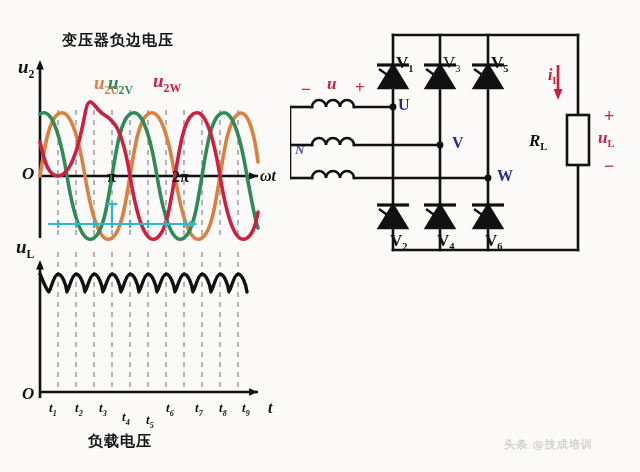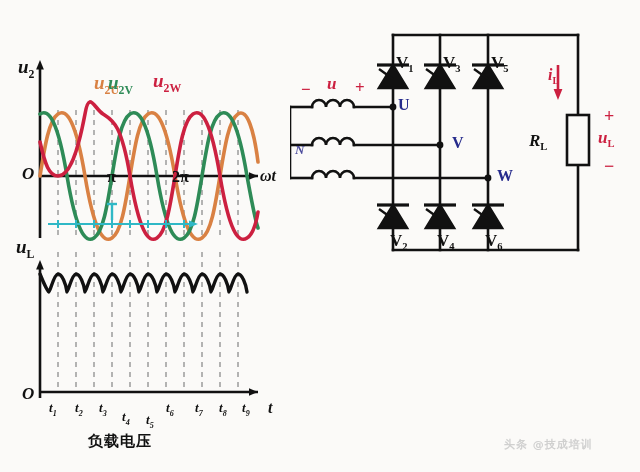--- a/index.html
+++ b/index.html
@@ -36,20 +36,21 @@
     font-size:11px;font-weight:700;color:#c9c9c9;
     opacity:.85;letter-spacing:1px;
   }
   svg{display:block;}
 </style>
 </head>
 <body>
 
 <div class="stage">
 
+  <div class="abs cn" style="left:62px;top:31px;font-size:15px;letter-spacing:1px;">变压器负边电压</div>
 
   <svg class="abs" style="left:18px;top:52px;" width="258" height="190" viewBox="0 0 258 190">
 
     <g>
       <line x1="22" y1="124" x2="240" y2="124" stroke="#111" stroke-width="2.4"></line>
       <polygon points="240,124 231,120.3 231,127.7" fill="#111"></polygon>
       <line x1="22" y1="186" x2="22" y2="14" stroke="#111" stroke-width="2.6"></line>
       <polygon points="22,8 18.1,17.5 25.9,17.5" fill="#111"></polygon>
     </g>
 
@@ -322,21 +323,21 @@
 
   <div class="abs ital" style="left:295px;top:142px;font-size:13px;font-weight:700;color:#4a4a9c;">N</div>
 
   <div class="abs lbl-blue" style="left:398px;top:96px;font-size:16px;font-weight:700;">U</div>
   <div class="abs lbl-blue" style="left:452px;top:134px;font-size:16px;font-weight:700;">V</div>
   <div class="abs lbl-blue" style="left:497px;top:167px;font-size:16px;font-weight:700;">W</div>
 
   <div class="abs lbl-dark" style="left:396px;top:53px;font-size:17px;font-weight:700;">
     <span>V</span><span class="sub">1</span>
   </div>
-  <div class="abs lbl-dark" style="left:443px;top:53px;font-size:17px;font-weight:700;">
+  <div class="abs lbl-dark" style="left:443px;top:53px;font-size:17px;font-weight:400;">
     <span>V</span><span class="sub">3</span>
   </div>
   <div class="abs lbl-dark" style="left:491px;top:53px;font-size:17px;font-weight:700;">
     <span>V</span><span class="sub">5</span>
   </div>
 
   <div class="abs lbl-dark" style="left:390px;top:231px;font-size:17px;font-weight:700;">
     <span>V</span><span class="sub">2</span>
   </div>
   <div class="abs lbl-dark" style="left:437px;top:231px;font-size:17px;font-weight:700;">

